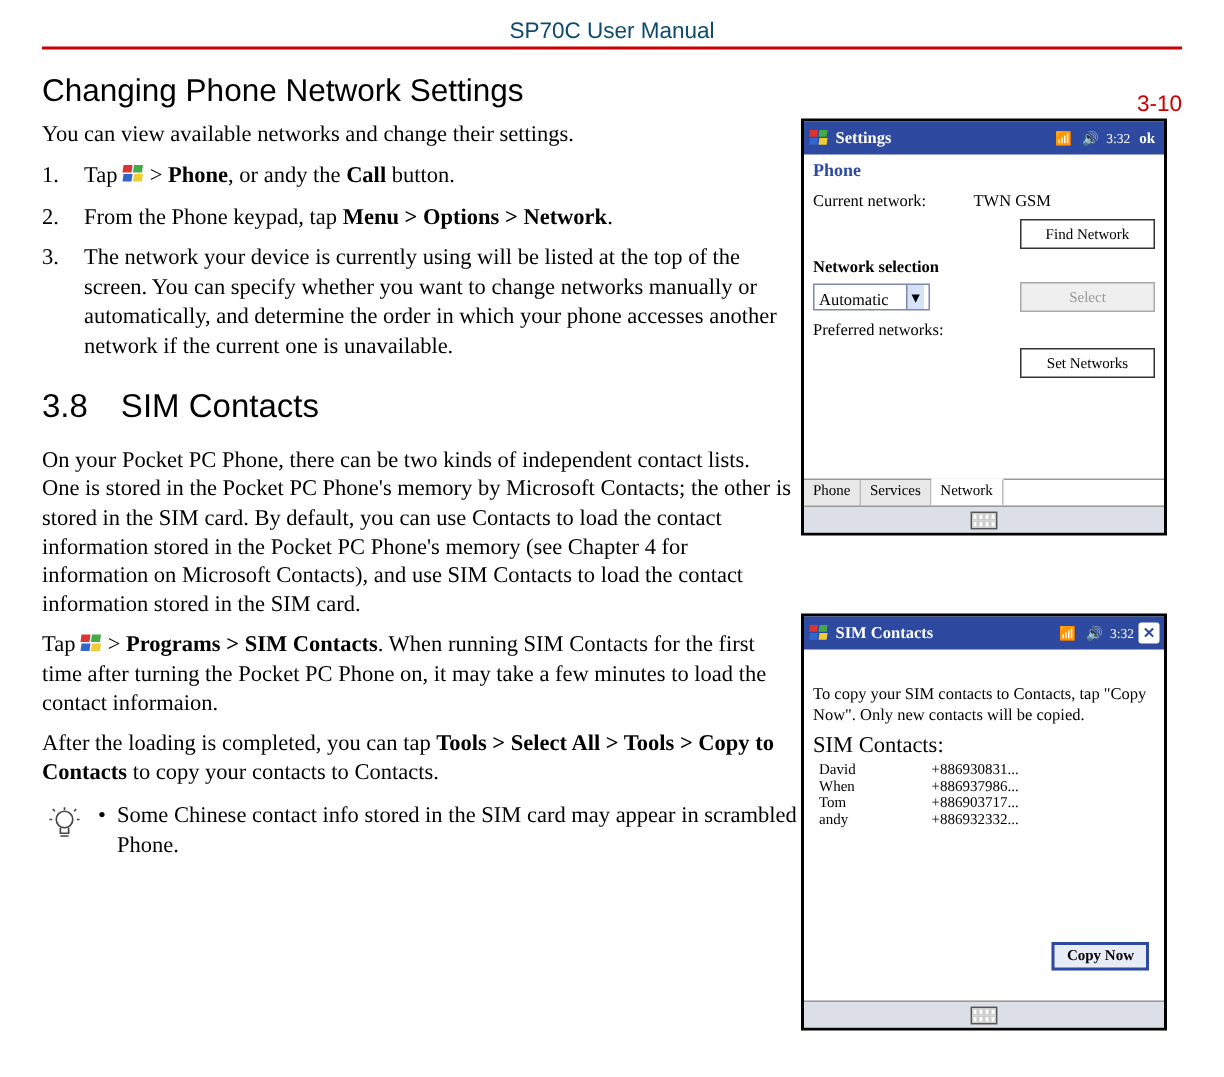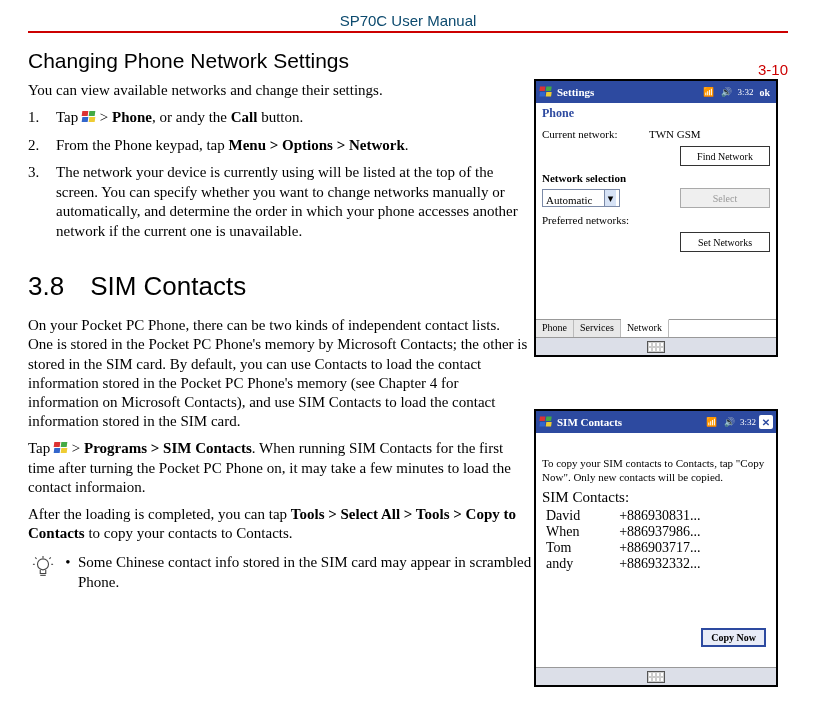--- a/index.html
+++ b/index.html
@@ -48,22 +48,22 @@
   }
   h2.section-title {
     font-family: Arial, Helvetica, sans-serif;
     font-weight: normal;
     font-size: 21px;
     margin-bottom: 8px;
   }
   h2.num-section {
     font-family: Arial, Helvetica, sans-serif;
     font-weight: normal;
-    font-size: 26px;
-    margin: 30px 0 14px 0;
+    font-size: 22px;
+    margin: 17px 0 14px 0;
   }
   p.body { font-size: 15px; margin-bottom: 8px; line-height: 1.28; }
   ol.steps { list-style: none; padding: 0; margin: 0; }
   ol.steps li { font-size: 15px; margin-bottom: 8px; display: flex; line-height: 1.3; }
   ol.steps li .num { width: 28px; flex-shrink: 0; }
   ol.steps li .txt { flex: 1; }
   .win-icon {
     display: inline-block;
     width: 14px; height: 12px;
     vertical-align: -1px;
@@ -206,21 +206,21 @@
     display: flex; align-items: flex-start; justify-content: center;
     padding-top: 2px;
   }
   .bulb svg { width: 22px; height: 26px; }
   .note-row .bullet { width: 20px; flex-shrink: 0; text-align: center; }
   .note-row .ntxt { flex: 1; padding-right: 10px; }
 
   .contacts-table {
     width: 100%;
     border-collapse: collapse;
-    font-size: 14px;
+    font-size: 10px;
     margin-top: 2px;
   }
   .contacts-table td { padding: 0 4px; }
   .sim-label { font-size: 15px; margin-top: 4px; }
   .copy-btn-wrap {
     position: absolute;
     bottom: 42px;
     right: 10px;
   }
   .copy-btn {

